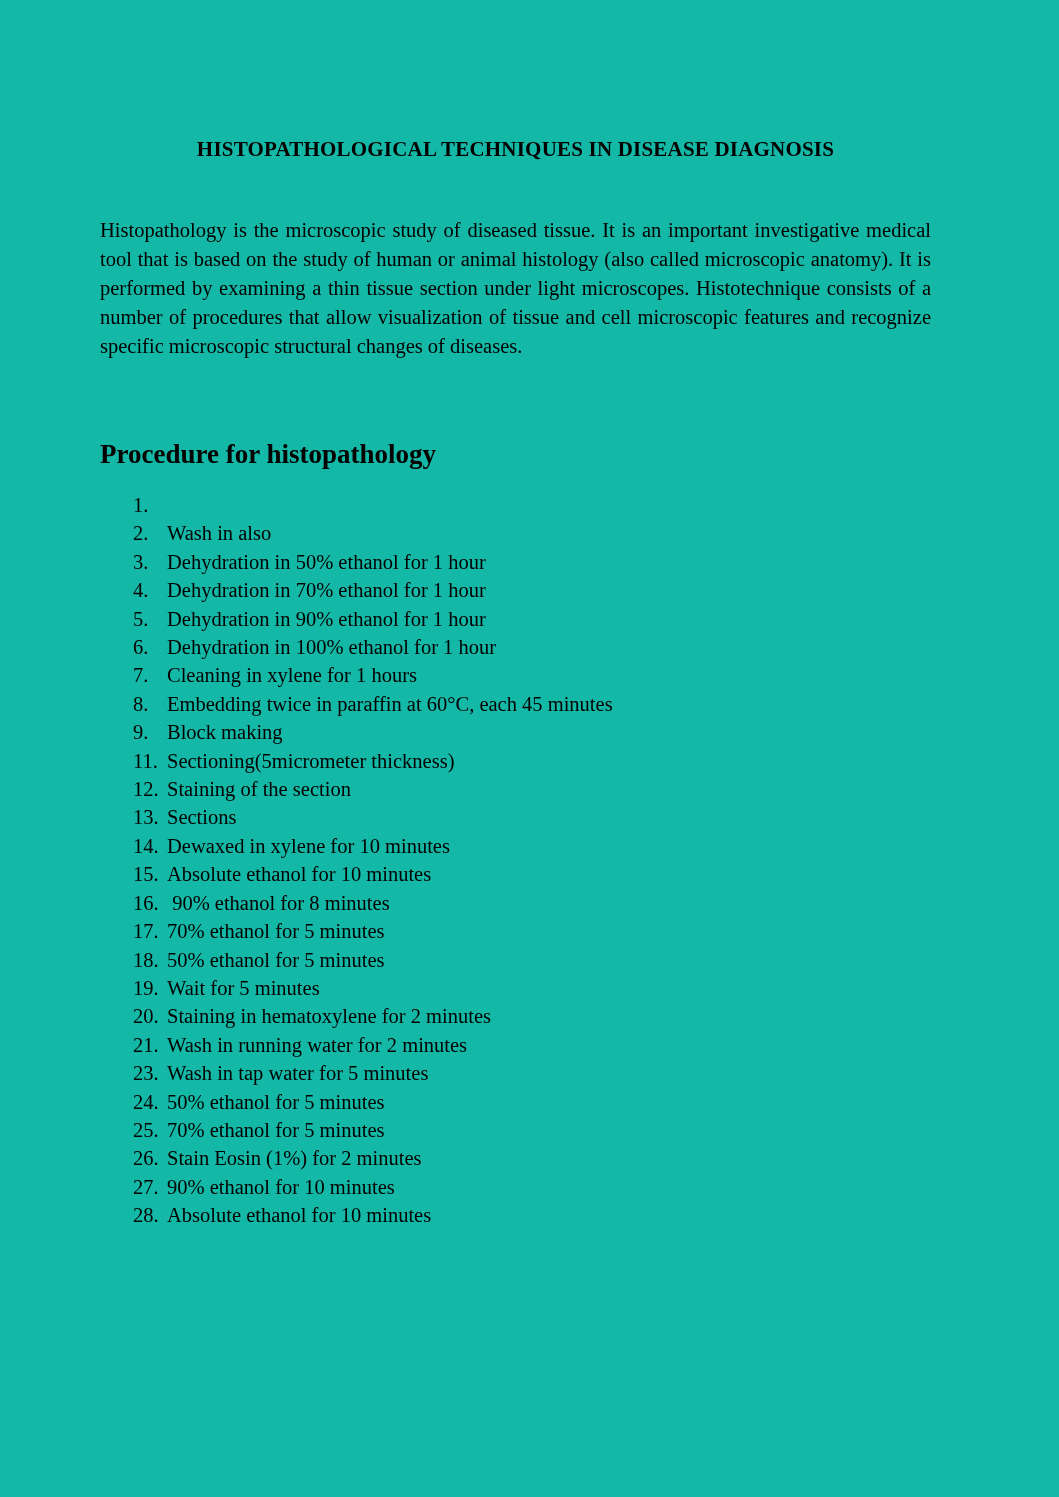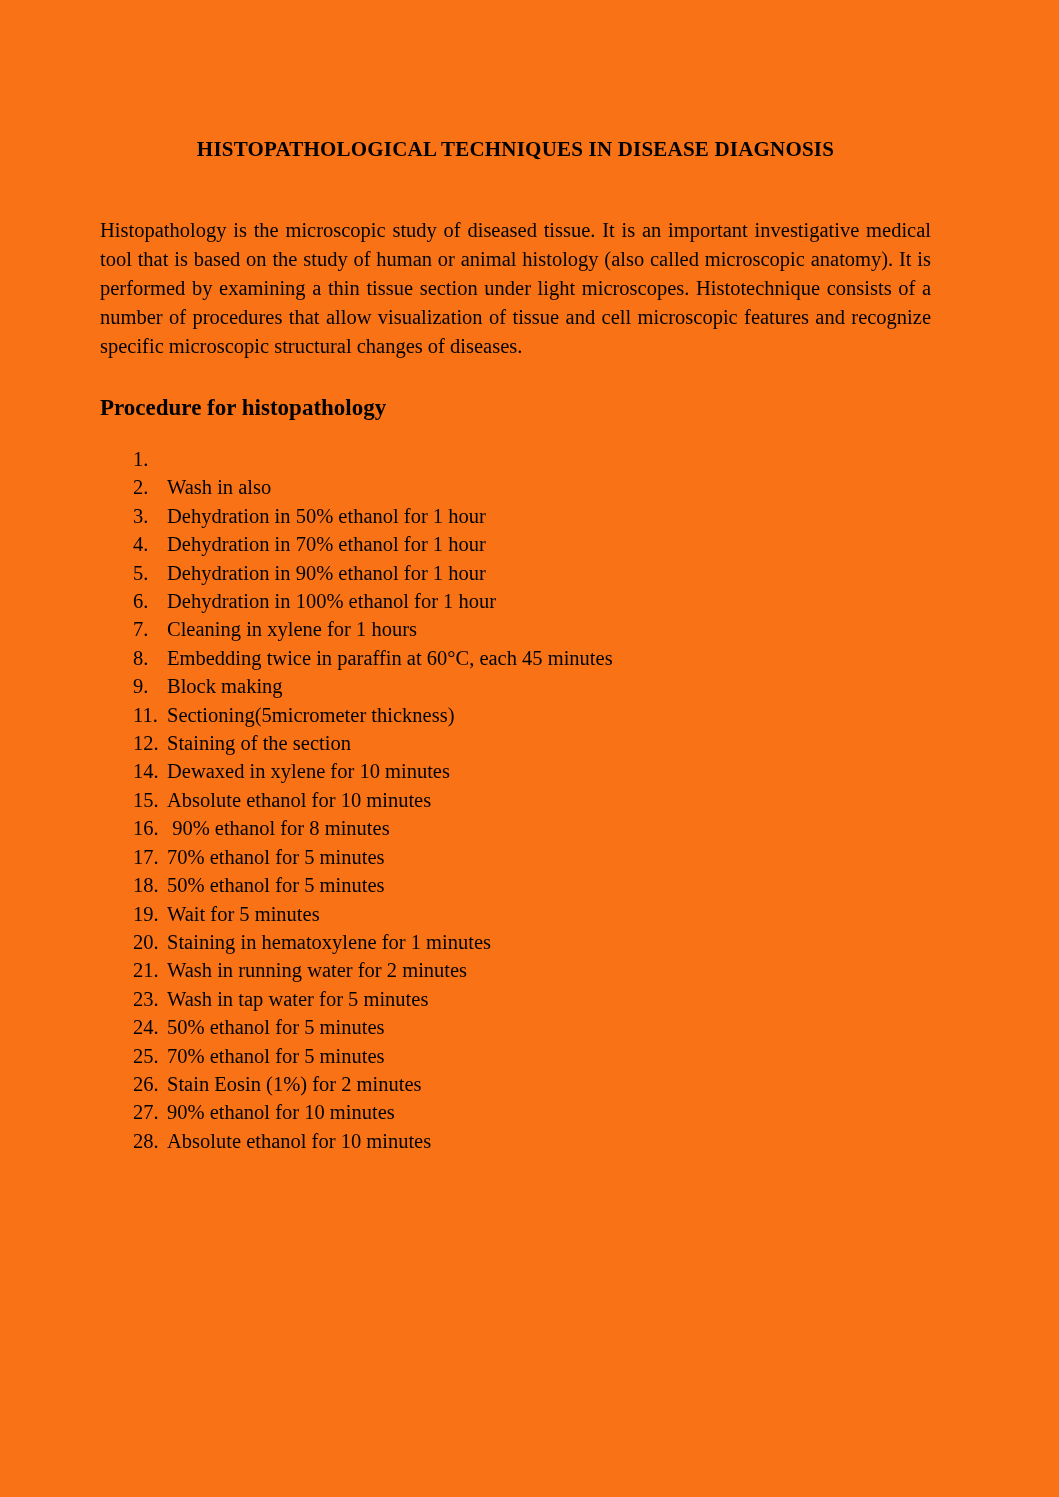--- a/index.html
+++ b/index.html
@@ -4,21 +4,21 @@
 <style>
   html, body {
     margin: 0;
     padding: 0;
     background: #ffffff;
   }
   .page {
     position: relative;
     width: 1059px;
     height: 1497px;
-    background: #f97316;
+    background: #14b8a6;
     color: #000000;
     font-family: "Liberation Serif", "DejaVu Serif", serif;
     overflow: hidden;
   }
   .content {
     position: absolute;
     left: 100px;
     top: 0;
     width: 831px;
   }
@@ -30,23 +30,23 @@
     letter-spacing: 0.2px;
     line-height: 26px;
   }
   .intro {
     margin-top: 54px;
     font-size: 20.5px;
     line-height: 29px;
     text-align: justify;
   }
   .section-heading {
-    margin-top: 34px;
+    margin-top: 80px;
     font-weight: bold;
-    font-size: 23px;
+    font-size: 27px;
     line-height: 26px;
   }
   .steps {
     margin-top: 24px;
   }
   .step-row {
     display: flex;
     align-items: baseline;
     font-size: 20.5px;
     line-height: 28.4px;
@@ -110,20 +110,24 @@
   </div>
         <div class="step-row">
     <span class="step-num">11.</span>
     <span class="step-text">Sectioning(5micrometer thickness)</span>
   </div>
         <div class="step-row">
     <span class="step-num">12.</span>
     <span class="step-text">Staining of the section</span>
   </div>
         <div class="step-row">
+    <span class="step-num">13.</span>
+    <span class="step-text">Sections</span>
+  </div>
+        <div class="step-row">
     <span class="step-num">14.</span>
     <span class="step-text">Dewaxed in xylene for 10 minutes</span>
   </div>
         <div class="step-row">
     <span class="step-num">15.</span>
     <span class="step-text">Absolute ethanol for 10 minutes</span>
   </div>
         <div class="step-row">
     <span class="step-num">16.</span>
     <span class="step-text"> 90% ethanol for 8 minutes</span>
@@ -135,21 +139,21 @@
         <div class="step-row">
     <span class="step-num">18.</span>
     <span class="step-text">50% ethanol for 5 minutes</span>
   </div>
         <div class="step-row">
     <span class="step-num">19.</span>
     <span class="step-text">Wait for 5 minutes</span>
   </div>
         <div class="step-row">
     <span class="step-num">20.</span>
-    <span class="step-text">Staining in hematoxylene for 1 minutes</span>
+    <span class="step-text">Staining in hematoxylene for 2 minutes</span>
   </div>
         <div class="step-row">
     <span class="step-num">21.</span>
     <span class="step-text">Wash in running water for 2 minutes</span>
   </div>
         <div class="step-row">
     <span class="step-num">23.</span>
     <span class="step-text">Wash in tap water for 5 minutes</span>
   </div>
         <div class="step-row">

